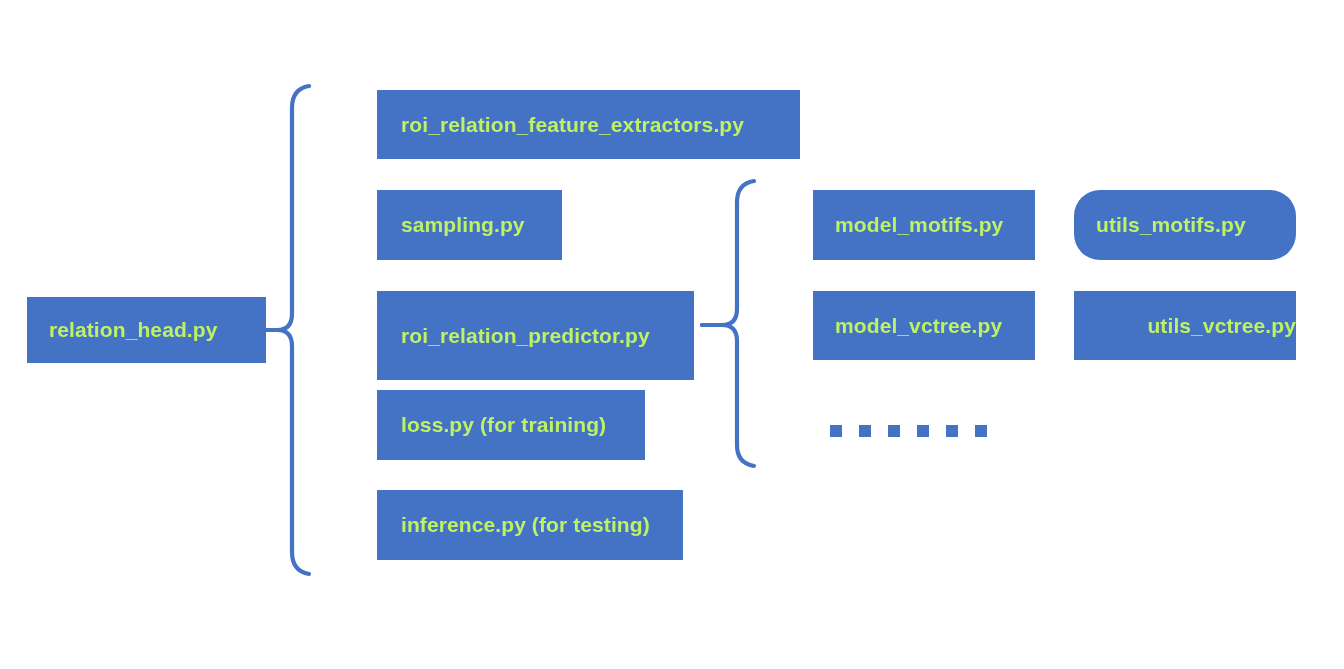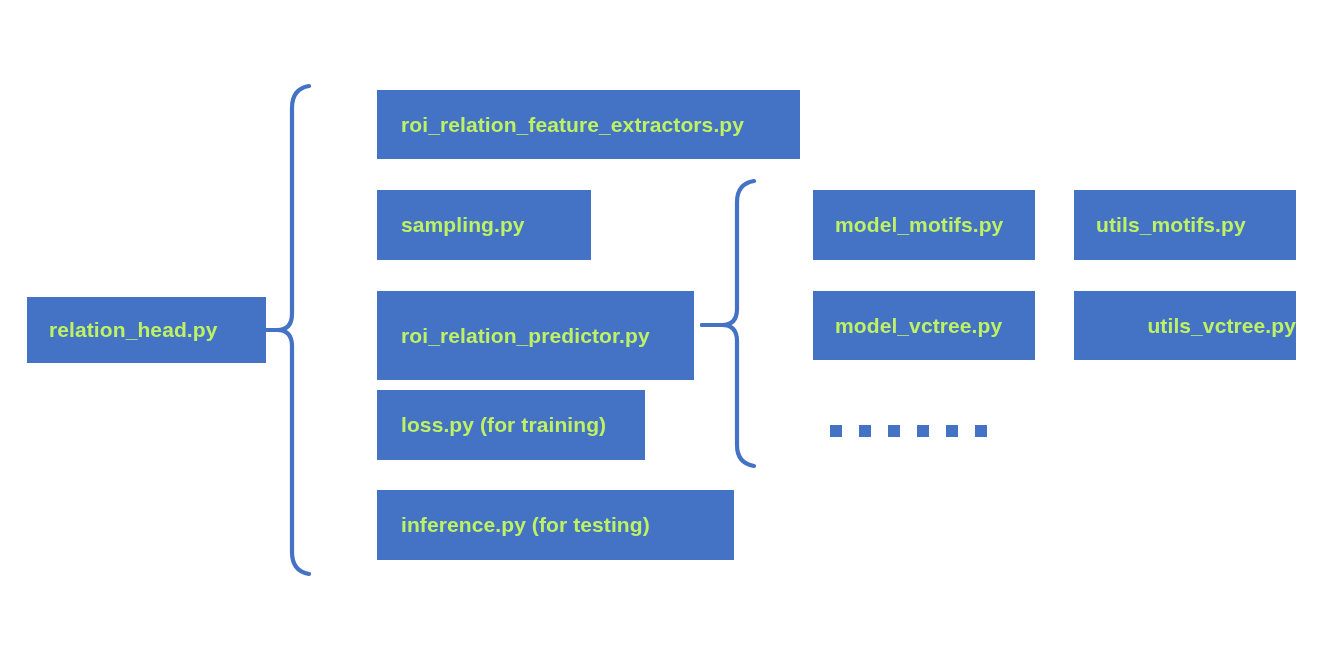--- a/index.html
+++ b/index.html
@@ -60,50 +60,50 @@
 
   <svg class="brace-svg" style="left:255px; top:80px; width:70px; height:500px;" viewBox="0 0 70 500">
     <path d="M 2 250 L 22 250 C 33 250 37 244 37 234 L 37 28 C 37 16 42 8 54 6" fill="none" stroke="#4472C4" stroke-width="4.2" stroke-linecap="round"></path>
     <path d="M 2 250 L 22 250 C 33 250 37 256 37 266 L 37 472 C 37 484 42 492 54 494" fill="none" stroke="#4472C4" stroke-width="4.2" stroke-linecap="round"></path>
   </svg>
 
   <div class="node pad-lg" style="left:377px; top:90px; width:423px; height:69px;">
     <span>roi_relation_feature_extractors.py</span>
   </div>
 
-  <div class="node pad-lg" style="left:377px; top:190px; width:214px; height:70px;">
+  <div class="node pad-lg" style="left:377px; top:190px; width:185px; height:70px;">
     <span>sampling.py</span>
   </div>
 
   <div class="node pad-lg" style="left:377px; top:291px; width:317px; height:89px;">
     <span>roi_relation_predictor.py</span>
   </div>
 
   <div class="node pad-lg" style="left:377px; top:390px; width:268px; height:70px;">
     <span>loss.py (for training)</span>
   </div>
 
-  <div class="node pad-lg" style="left:377px; top:490px; width:357px; height:70px;">
+  <div class="node pad-lg" style="left:377px; top:490px; width:306px; height:70px;">
     <span>inference.py (for testing)</span>
   </div>
 
   <svg class="brace-svg" style="left:700px; top:176px; width:70px; height:295px;" viewBox="0 0 70 295">
     <path d="M 2 149 L 22 149 C 33 149 37 143 37 133 L 37 26 C 37 14 42 7 54 5" fill="none" stroke="#4472C4" stroke-width="4.2" stroke-linecap="round"></path>
     <path d="M 2 149 L 22 149 C 33 149 37 155 37 165 L 37 269 C 37 281 42 288 54 290" fill="none" stroke="#4472C4" stroke-width="4.2" stroke-linecap="round"></path>
   </svg>
 
   <div class="node" style="left:813px; top:190px; width:222px; height:70px;">
     <span>model_motifs.py</span>
   </div>
 
   <div class="node" style="left:813px; top:291px; width:222px; height:69px;">
     <span>model_vctree.py</span>
   </div>
 
-  <div class="node" style="left:1074px; top:190px; width:222px; height:70px;">
+  <div class="node" style="left:1074px; top:190px; width:222px; height:70px;border-radius:26px;">
     <span>utils_motifs.py</span>
   </div>
 
   <div class="node" style="left:1074px; top:291px; width:222px; height:69px;justify-content:flex-end;">
     <span>utils_vctree.py</span>
   </div>
 
   <div class="dots-row" style="left:830px; top:425px;" title="more">
     <span class="dot"></span>
     <span class="dot"></span>

